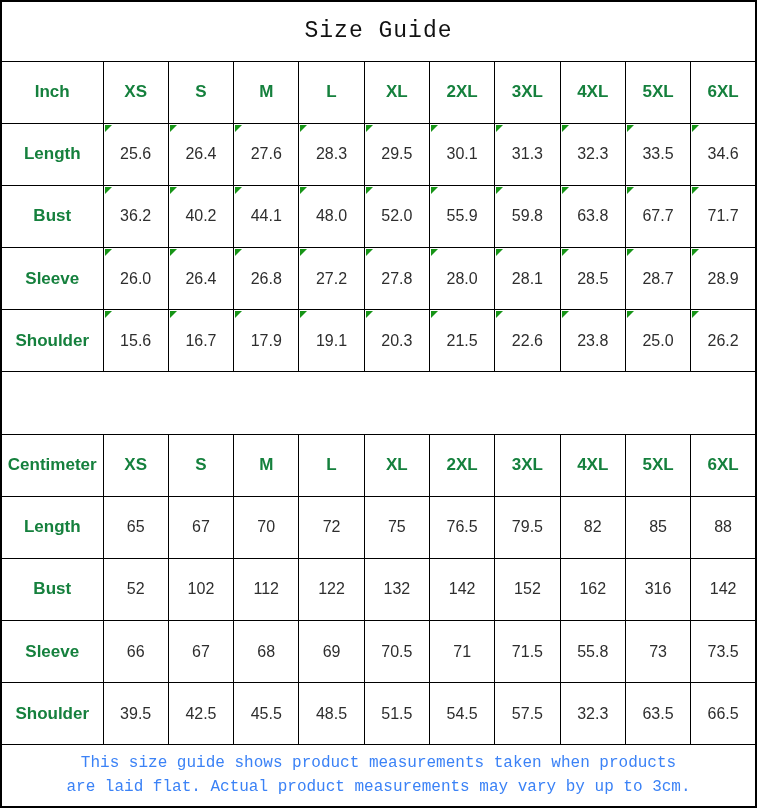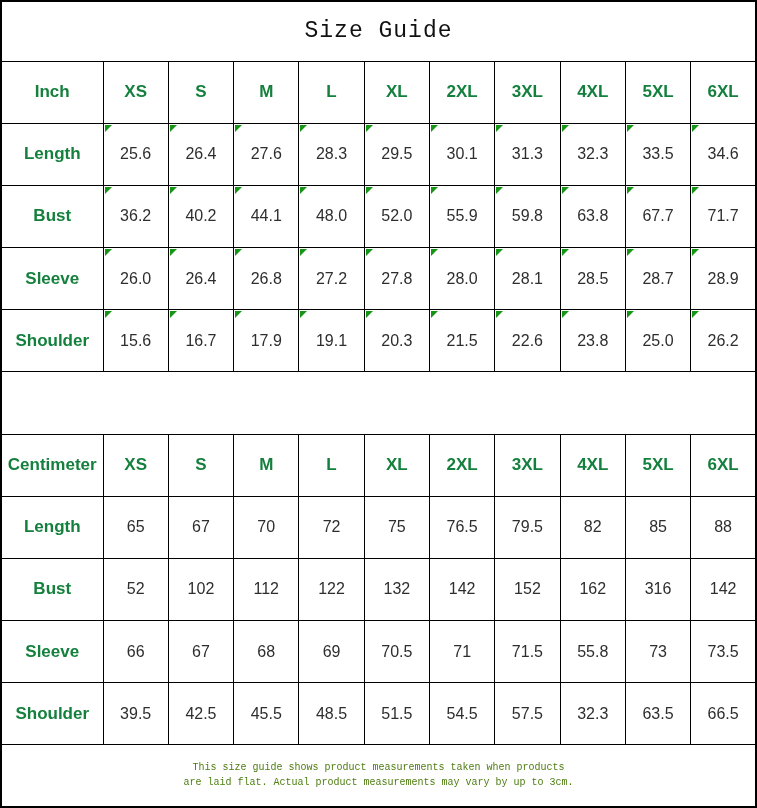--- a/index.html
+++ b/index.html
@@ -35,22 +35,22 @@
     color:#15803d;
   }
   td.value-cell{
     font-size:16px;
     font-weight:400;
     color:#2e2e2e;
   }
   td.gap-cell{border-top:1.5px solid #000;border-bottom:1.5px solid #000;}
   .footer-cell{
     font-family:"Liberation Mono",monospace;
-    font-size:10px;
-    color:#4d7c0f;
+    font-size:16px;
+    color:#3b82f6;
     line-height:1.45;
   }
   .flag{
     position:absolute;
     top:1px;left:1px;
     width:0;height:0;
     border-top:7px solid var(--flag-color,#169416);
     border-right:7px solid transparent;
   }
 </style>

